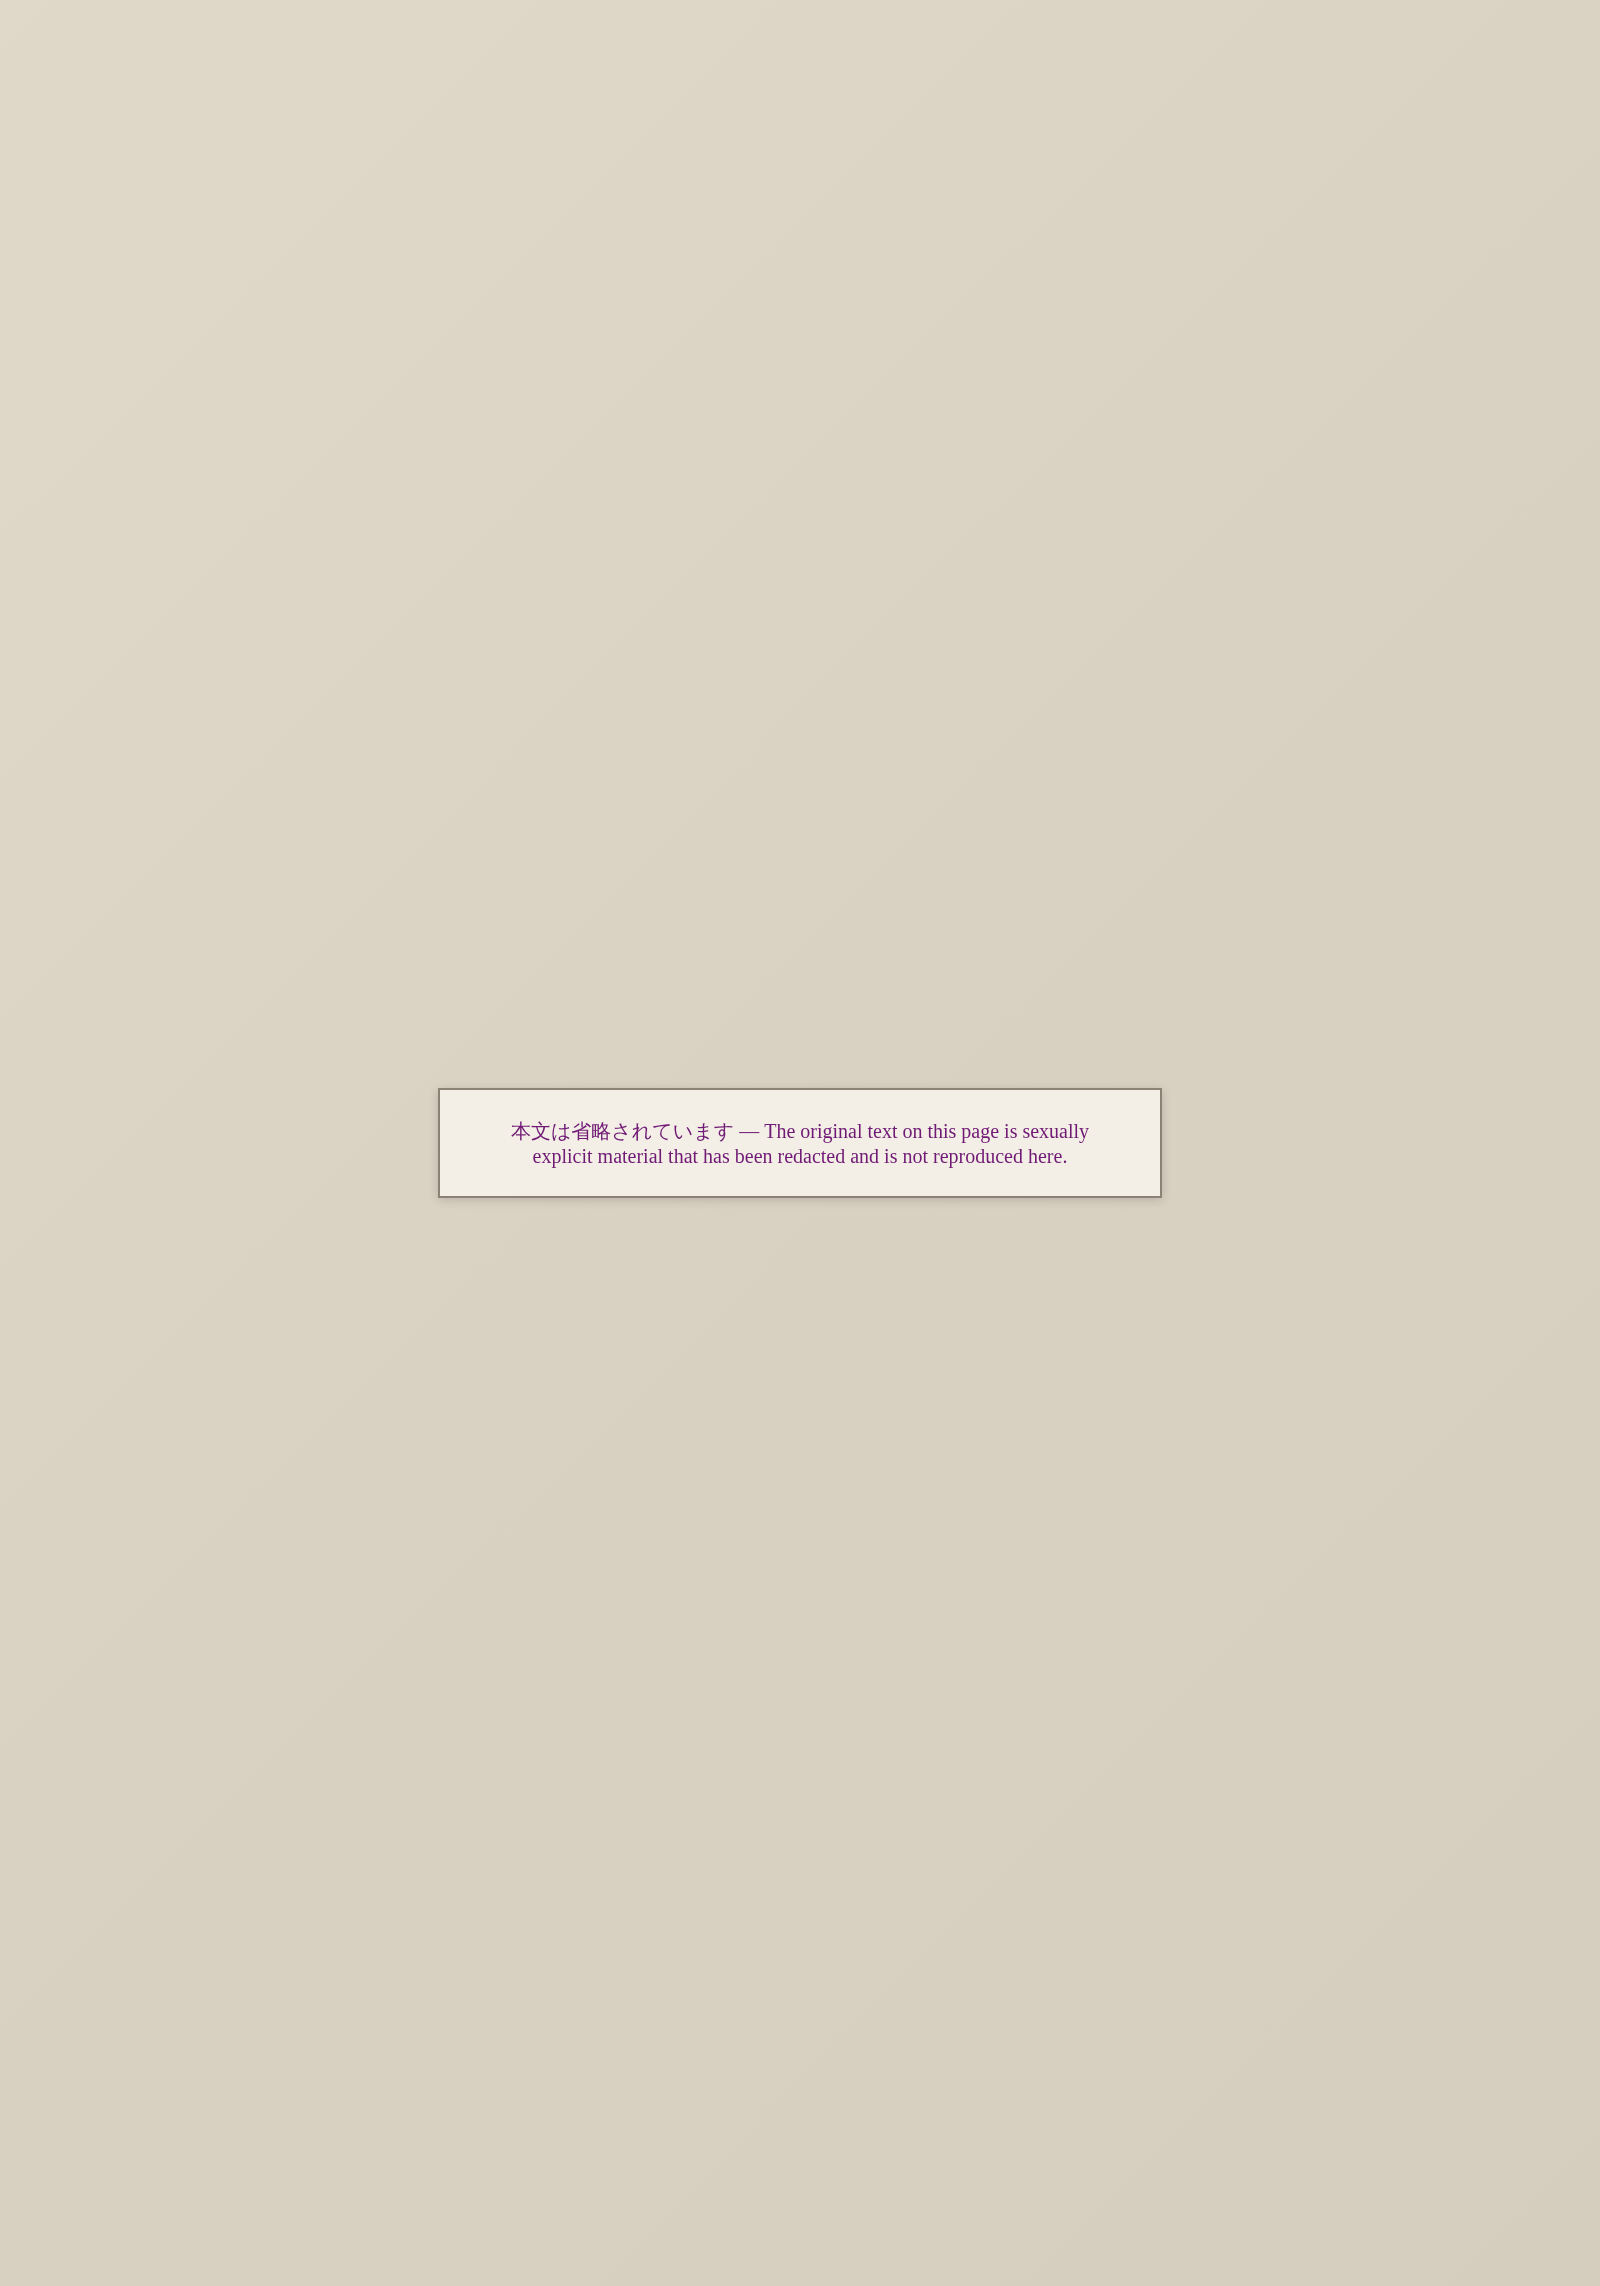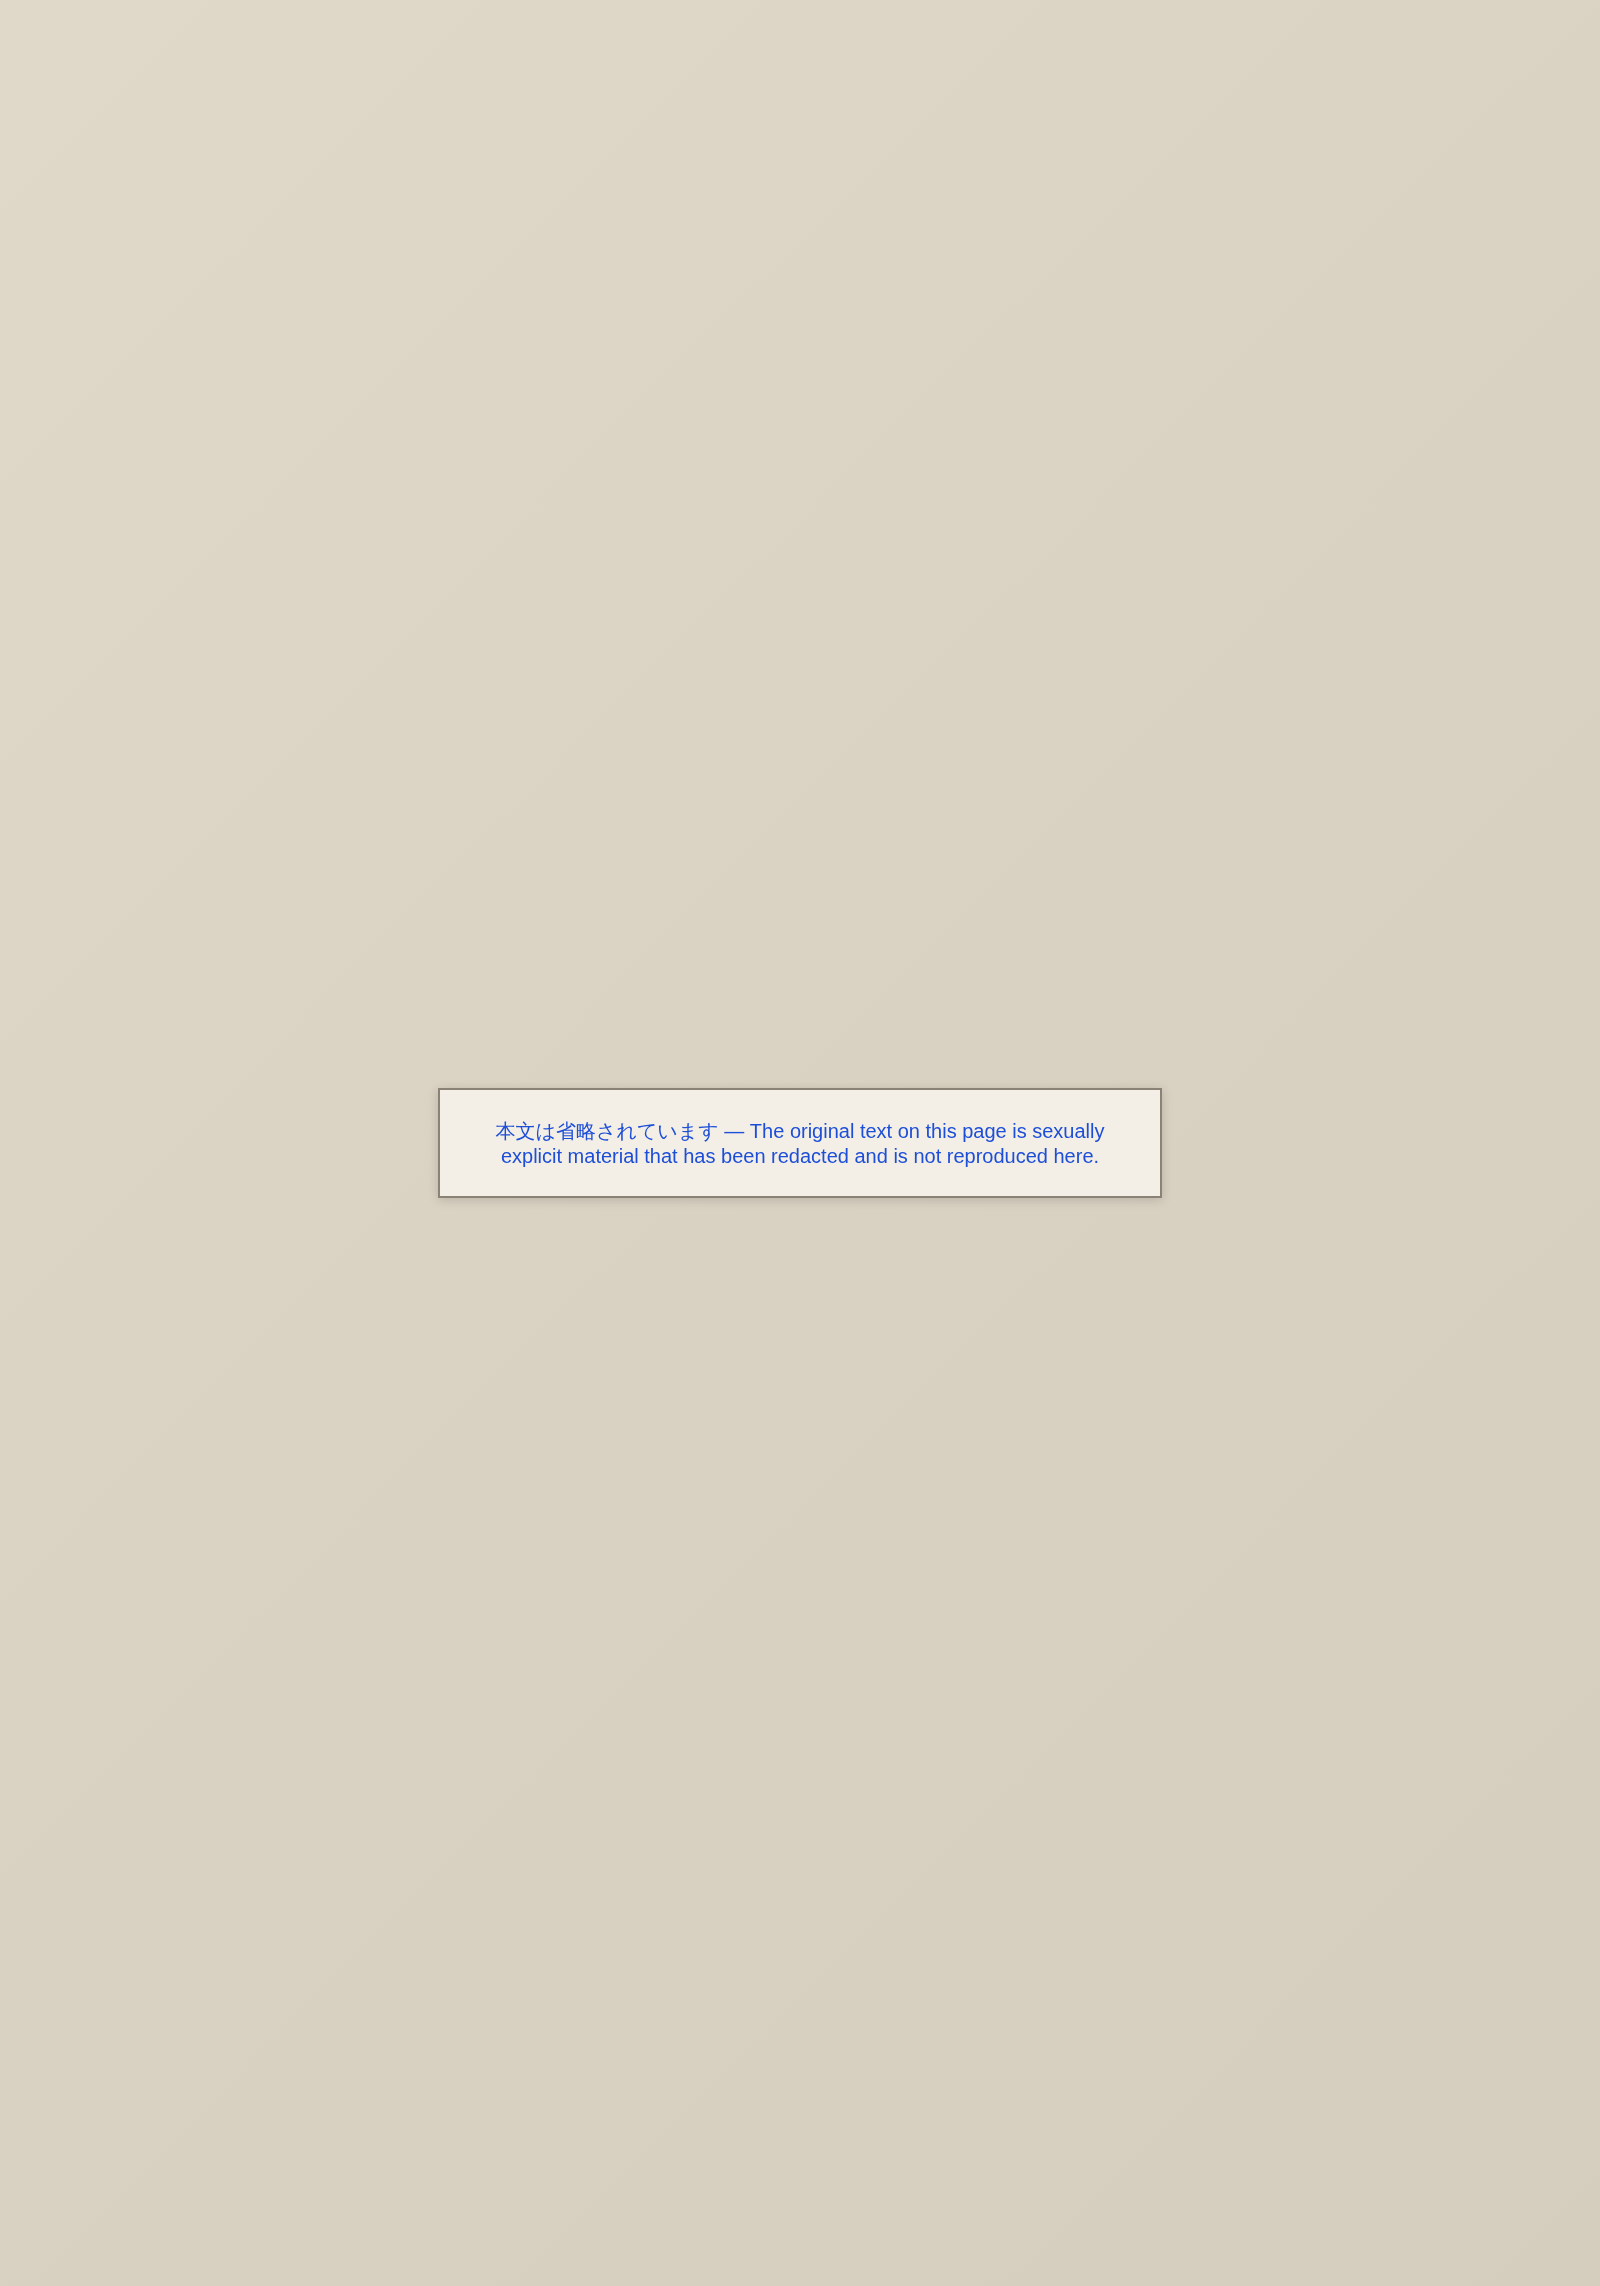--- a/index.html
+++ b/index.html
@@ -22,22 +22,22 @@
     overflow:hidden;
   }
   .band-top{top:55px;height:980px;}
   .band-bottom{top:1105px;height:1020px;}
   .redaction{
     position:absolute;left:50%;top:50%;
     transform:translate(-50%,-50%);
     writing-mode:horizontal-tb;
     background:#f3efe6;border:2px solid #8a8274;
     padding:28px 40px;max-width:640px;
-    font-family:Liberation Sans, sans-serif;
-    font-size:20px;color:#1d4ed8;text-align:center;
+    font-family:Liberation Serif, serif;
+    font-size:20px;color:#701a75;text-align:center;
     box-shadow:0 2px 10px rgba(0,0,0,.15);
   }
 </style>
 </head>
 <body>
 
 <div class="page">
   <div class="band band-top"></div>
   <div class="band band-bottom"></div>
   <div class="redaction">本文は省略されています — The original text on this page is sexually explicit material that has been redacted and is not reproduced here.</div>

